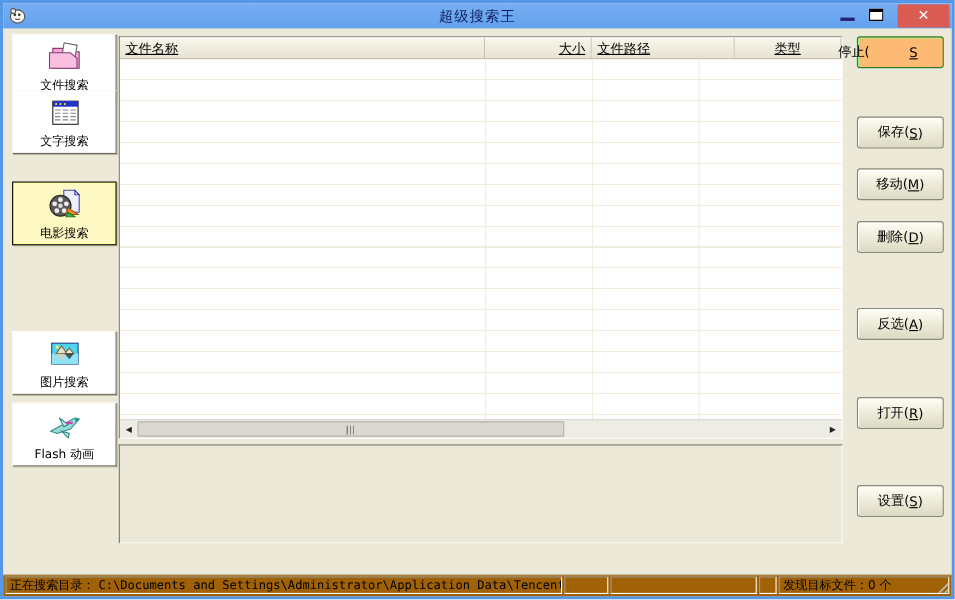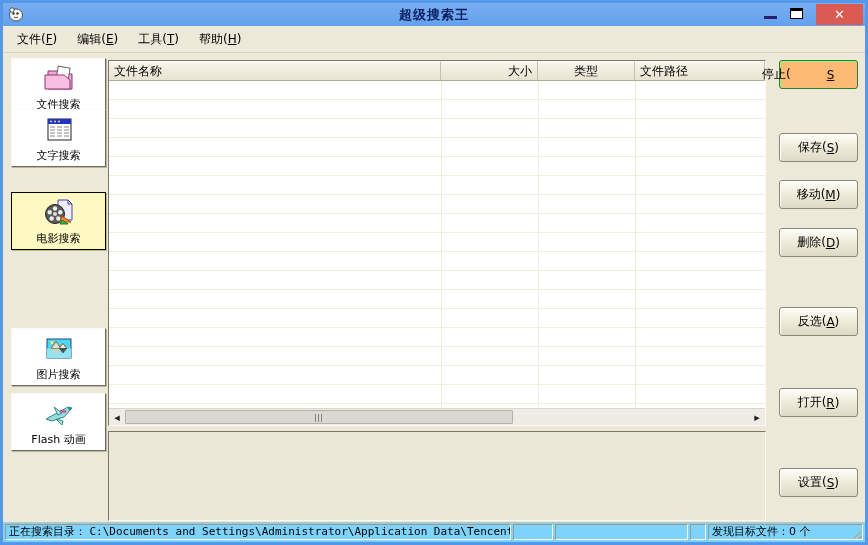--- a/index.html
+++ b/index.html
@@ -16,21 +16,21 @@
 
   
   .titlebar {
     height:23px; flex:0 0 23px;
     background:linear-gradient(#78aef3,#62a1ec);
     position:relative;
   }
   .titlebar .app-icon { position:absolute; left:4px; top:2px; width:18px; height:18px; }
   .titlebar .title {
     position:absolute; left:0; right:0; top:3px; text-align:center;
-    font-weight:bold; font-size:13px; color:#0d1e5e; letter-spacing:1px;
+    font-weight:normal; font-size:13px; color:#0d1e5e; letter-spacing:1px;
   }
   .ctrl-min { position:absolute; right:88px; top:13px; width:13px; height:3px; background:#262073; cursor:pointer; }
   .ctrl-max { position:absolute; right:62px; top:5px; width:13px; height:11px; background:#fff; border:1px solid #000; border-top:3px solid #000; cursor:pointer; }
   .ctrl-close {
     position:absolute; right:2px; top:1px; width:47px; height:21px;
     display:flex; align-items:center; justify-content:center;
     color:#fff; font-weight:bold; font-size:13px; cursor:pointer;
     background:#d95b52;
   }
 
@@ -62,21 +62,21 @@
     border:1px solid #000;
     box-shadow:1px 1px 0 #b9b6a4, inset 0 0 0 1px #ffff9c;
   }
   .sb1{top:5px}.sb2{top:56px}.sb3{top:139px}.sb4{top:206px}.sb5{top:275px}.sb6{top:340px}.sb7{top:407px}
 
   
   .table-wrap {
     position:absolute; left:105px; top:7px; width:658px; height:366px;
     background:#fff;
     border:1px solid; border-color:#7a786a #fbfaf4 #fbfaf4 #7a786a;
-    display:flex; flex-direction:column;
+    display:flex; flex-direction:column;text-decoration:underline;
   }
   .thead { display:flex; flex:0 0 18px; }
   .th {
     background:linear-gradient(#f8f5ea,#e7e3d2);
     border-right:1px solid #c3bfab; border-bottom:1px solid #aeab97; border-top:1px solid #fff;
     padding:1px 5px 0 5px; font-size:12px; white-space:nowrap; overflow:hidden; cursor:pointer;
   }
   .th.c1{width:332px}.th.c2{width:97px; text-align:right}.th.c3{width:97px; text-align:center}.th.c4{flex:1}
   .tbody {
     flex:1 1 auto; position:relative;
@@ -117,21 +117,21 @@
     box-shadow:inset 1px 1px 0 #fff;
     display:flex; align-items:center; justify-content:center;
     font-size:12px; cursor:pointer; white-space:nowrap;
   }
   .act u { text-decoration:underline; }
   .act.stop { background:#00e400; border-color:#2f7d2f; box-shadow:inset 1px 1px 0 #86ff86; }
   .a1{top:7px}.a2{top:80px}.a3{top:127px}.a4{top:175px}.a5{top:254px}.a6{top:335px}.a7{top:415px}
 
   
   .statusbar {
-    flex:0 0 20px; background:#7dd3fc; border-top:1px solid #c6c3b0;
+    flex:0 0 20px; background:#a16207; border-top:1px solid #c6c3b0;
     display:flex; align-items:stretch; padding:1px 2px 2px 2px; gap:2px;
   }
   .sb-seg {
     border:1px solid; border-color:#9c9a8a #fbfaf4 #fbfaf4 #9c9a8a;
     font-size:11px; line-height:14px; padding:0 3px;
     white-space:nowrap; overflow:hidden; display:flex; align-items:center;
   }
   .sb-seg .path { font-family:"DejaVu Sans Mono", monospace; font-size:11px; }
   .seg1{width:506px}.seg2{width:40px}.seg3{width:133px}.seg4{width:16px}
   .seg5{flex:1; position:relative; padding-right:14px;}
@@ -155,26 +155,20 @@
       <path d="M7 12 q2 1.5 4 0" stroke="#555" fill="none"></path>
     </svg>
     <div class="title">超级搜索王</div>
     <div class="ctrl-min"></div>
     <div class="ctrl-max"></div>
     <div class="ctrl-close" style="background: rgb(217, 91, 82);">
         <span>✕</span>
       </div>
   </div>
 
-  <div class="menubar">
-    <div class="menu-item"><span>文件(</span><u>F</u><span>)</span></div>
-    <div class="menu-item"><span>编辑(</span><u>E</u><span>)</span></div>
-    <div class="menu-item"><span>工具(</span><u>T</u><span>)</span></div>
-    <div class="menu-item"><span>帮助(</span><u>H</u><span>)</span></div>
-  </div>
 
   <div class="content">
 
     <div class="side-btn sb1">
       <svg class="ico" viewBox="0 0 34 34">
         <path d="M6 9 h9 l3 3 h12 v15 H6 z" fill="#f2a6d2" stroke="#8a3b70"></path>
         <rect x="15" y="5" width="12" height="15" fill="#fff" stroke="#666" transform="rotate(10 21 12)"></rect>
         <path d="M3 13 h19 l6 5 v9 H3 z" fill="#f8bfe0" stroke="#8a3b70"></path>
       </svg>
       <div class="lbl">文件搜索</div>
@@ -245,22 +239,22 @@
         <path d="M26 10 l4 1 -3 3 z" fill="#2a8a8a"></path>
       </svg>
       <div class="lbl">Flash 动画</div>
     </div>
 
 
     <div class="table-wrap">
       <div class="thead">
         <div class="th c1">文件名称</div>
         <div class="th c2">大小</div>
+        <div class="th c4">文件路径</div>
         <div class="th c3">类型</div>
-        <div class="th c4">文件路径</div>
       </div>
       <div class="tbody">
         <div class="vline v1"></div>
         <div class="vline v2"></div>
         <div class="vline v3"></div>
       </div>
       <div class="hscroll">
         <div class="hs-arrow hs-left">◂</div>
         <div class="hs-thumb">
           <div class="hs-grip"></div>

